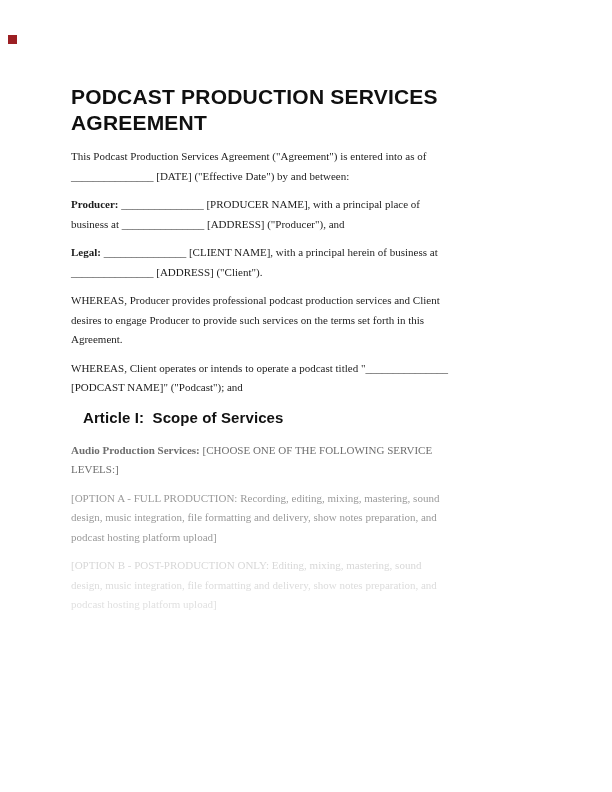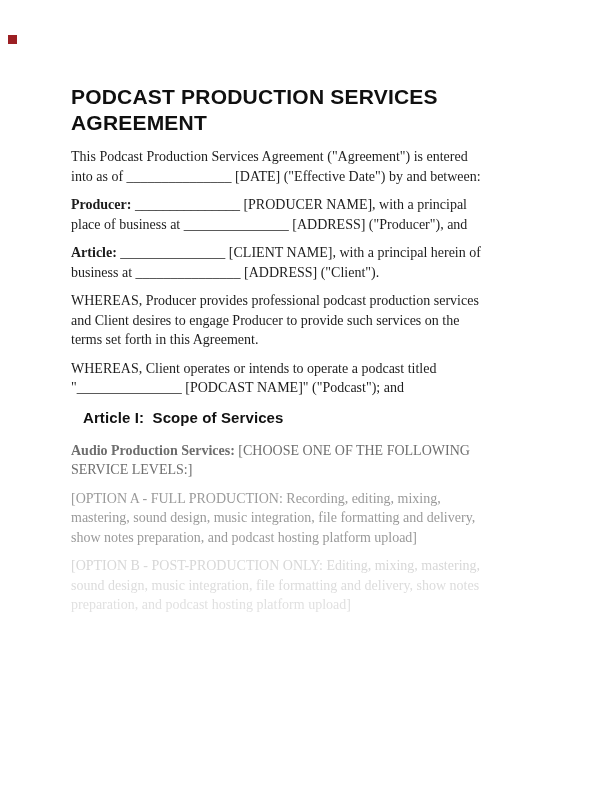--- a/index.html
+++ b/index.html
@@ -3,40 +3,39 @@
 <meta charset="utf-8">
 <style>
   html,body{margin:0;padding:0;background:#ffffff;}
   .page{
     position:relative;
     width:520px;height:792px;
     background:#ffffff;
     font-family:"Liberation Serif",serif;
     color:#1d1d1d;
     overflow:hidden;
-    padding-left:35px;
   }
   .corner-marker{
     position:absolute;left:8px;top:35px;
     width:9px;height:9px;
   }
   .content{
     position:absolute;left:71px;right:71px;top:84px;
   }
   .doc-title{
     font-family:"Liberation Sans","DejaVu Sans",sans-serif;
     font-weight:bold;
     font-size:21px;line-height:26px;
     color:#101010;
     margin:0 0 11px 0;
     max-width:430px;
     letter-spacing:0.2px;
   }
   .para{
-    font-size:14px;line-height:19.5px;
+    font-size:11px;line-height:19.5px;
     margin:0 0 9px 0;
   }
   .para strong{font-weight:bold;}
   .article-heading{
     font-family:"Liberation Sans","DejaVu Sans",sans-serif;
     font-weight:bold;
     font-size:15px;line-height:20px;
     color:#111111;
     margin:10px 0 13px 12px;
     white-space:pre-wrap;
@@ -75,21 +74,21 @@
 
 <div class="page">
 
   <div class="corner-marker" style="background: rgb(156, 31, 35);"></div>
 
   <div class="content">
     <h1 class="doc-title">PODCAST PRODUCTION SERVICES AGREEMENT</h1>
     <div id="doc-body">
         <p class="para tone-normal"><span>This Podcast Production Services Agreement ("Agreement") is entered into as of _______________ [DATE] ("Effective Date") by and between:</span></p>
         <p class="para tone-normal"><strong>Producer:</strong><span> _______________ [PRODUCER NAME], with a principal place of business at _______________ [ADDRESS] ("Producer"), and</span></p>
-        <p class="para tone-normal"><strong>Article:</strong><span> _______________ [CLIENT NAME], with a principal herein of business at _______________ [ADDRESS] ("Client").</span></p>
+        <p class="para tone-normal"><strong>Legal:</strong><span> _______________ [CLIENT NAME], with a principal herein of business at _______________ [ADDRESS] ("Client").</span></p>
         <p class="para tone-normal"><span>WHEREAS, Producer provides professional podcast production services and Client desires to engage Producer to provide such services on the terms set forth in this Agreement.</span></p>
         <p class="para tone-normal"><span>WHEREAS, Client operates or intends to operate a podcast titled "_______________ [PODCAST NAME]" ("Podcast"); and</span></p>
         <h2 class="article-heading">Article I:  Scope of Services</h2>
         <p class="para tone-muted"><strong>Audio Production Services:</strong><span> [CHOOSE ONE OF THE FOLLOWING SERVICE LEVELS:]</span></p>
         <p class="para tone-faint"><span>[OPTION A - FULL PRODUCTION: Recording, editing, mixing, mastering, sound design, music integration, file formatting and delivery, show notes preparation, and podcast hosting platform upload]</span></p>
         <p class="para tone-ghost"><span>[OPTION B - POST-PRODUCTION ONLY: Editing, mixing, mastering, sound design, music integration, file formatting and delivery, show notes preparation, and podcast hosting platform upload]</span></p>
       </div>
   </div>
 
   <div class="fade-overlay"></div>

